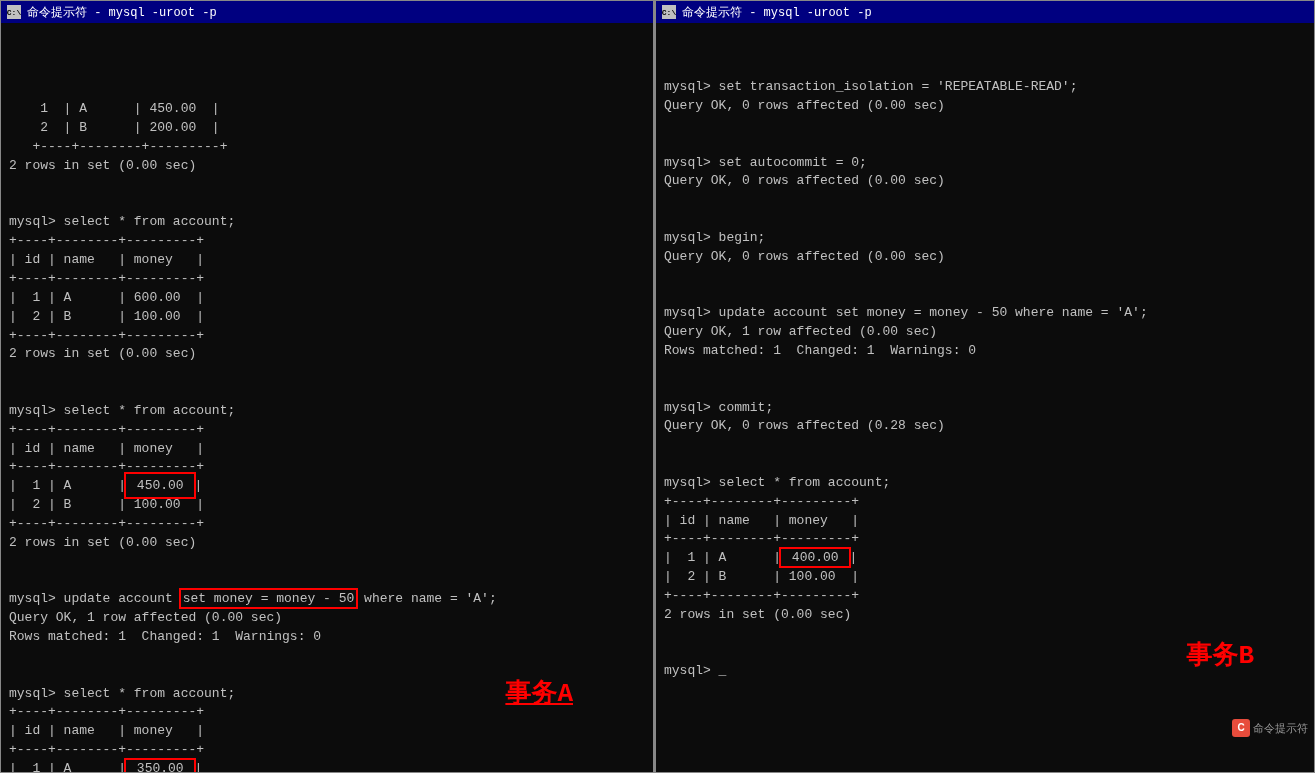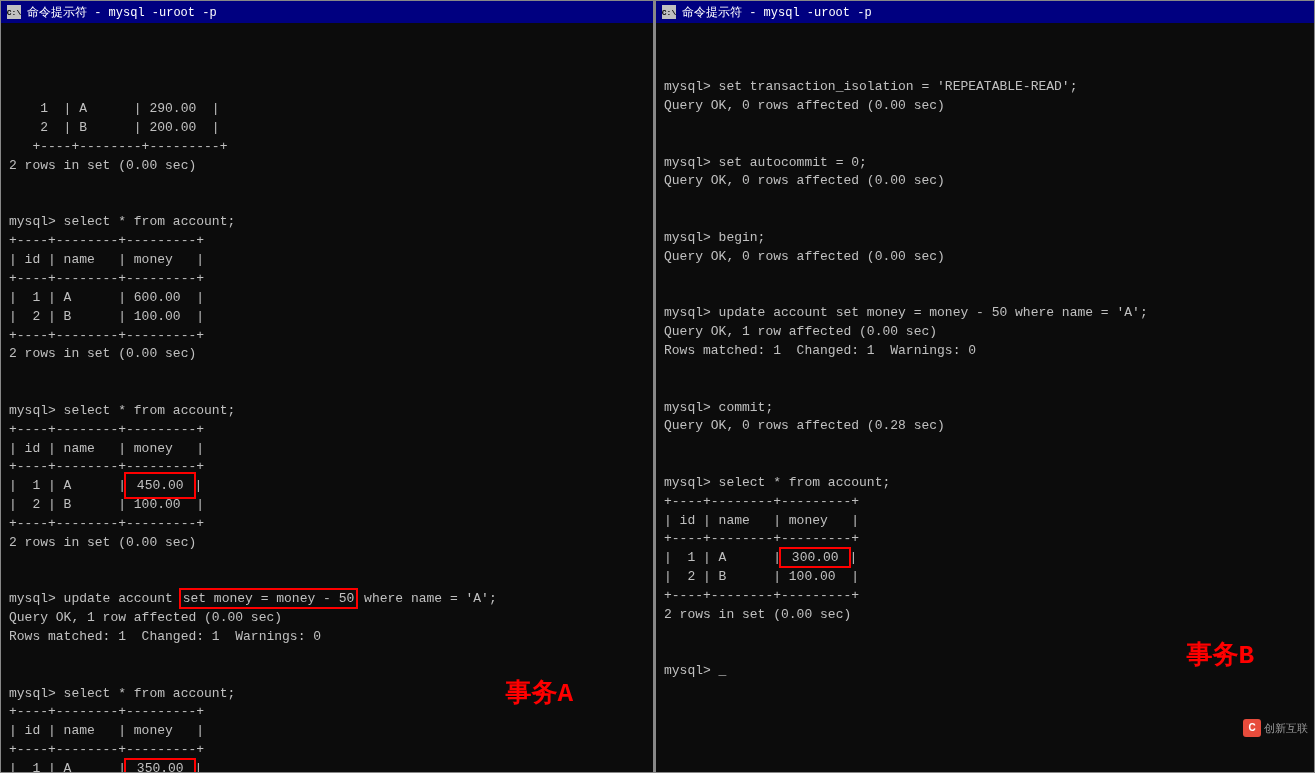--- a/index.html
+++ b/index.html
@@ -106,21 +106,21 @@
   <div class="terminal-window" style="width: 655px; flex: none; border-right: 2px solid #888;">
     <div class="terminal-titlebar">
       <div class="title-icon">
         <span style="font-size:8px;">C:\</span>
       </div>
       <span>命令提示符 - mysql -uroot -p</span>
     </div>
     <div class="terminal-body" style="padding: 4px 8px; position: relative;">
       
       <div style="line-height:1.45;">
-<span>    1  | A      | 290.00  |</span>
+<span>    1  | A      | 450.00  |</span>
 <span>    2  | B      | 200.00  |</span>
 <span>   +----+--------+---------+</span>
 <span>2 rows in set (0.00 sec)</span>
 <br>
 <span>mysql&gt; select * from account;</span>
 <span>+----+--------+---------+</span>
 <span>| id | name   | money   |</span>
 <span>+----+--------+---------+</span>
 <span>|  1 | A      | 600.00  |</span>
 <span>|  2 | B      | 100.00  |</span>
@@ -143,21 +143,21 @@
 <span>mysql&gt; select * from account;</span>
 <span>+----+--------+---------+</span>
 <span>| id | name   | money   |</span>
 <span>+----+--------+---------+</span>
 <span>|  1 | A      |<span style="outline: 2px solid red; padding: 1px 3px;"> 350.00 </span>|</span>
 
 
 
       </div>
       
-      <div class="label-text" style="bottom: 60px; right: 80px; font-size: 26px;">事务A</div>
+      <div class="label-text" style="bottom: 60px; right: 80px; font-size: 26px; text-decoration: underline;">事务A</div>
     </div>
   </div>
 
   <div class="terminal-window" style="flex: 1; position: relative;">
     <div class="terminal-titlebar">
       <div class="title-icon">
         <span style="font-size:8px;">C:\</span>
       </div>
       <span>命令提示符 - mysql -uroot -p</span>
     </div>
@@ -176,31 +176,31 @@
 <span>Query OK, 1 row affected (0.00 sec)</span>
 <span>Rows matched: 1  Changed: 1  Warnings: 0</span>
 <br>
 <span>mysql&gt; commit;</span>
 <span>Query OK, 0 rows affected (0.28 sec)</span>
 <br>
 <span>mysql&gt; select * from account;</span>
 <span>+----+--------+---------+</span>
 <span>| id | name   | money   |</span>
 <span>+----+--------+---------+</span>
-<span>|  1 | A      |<span style="outline: 2px solid red; padding: 1px 3px;"> 300.00 </span>|</span>
+<span>|  1 | A      |<span style="outline: 2px solid red; padding: 1px 3px;"> 400.00 </span>|</span>
 <span>|  2 | B      | 100.00  |</span>
 <span>+----+--------+---------+</span>
 <span>2 rows in set (0.00 sec)</span>
 <br>
 <span>mysql&gt; _</span>
       </div>
       
       <div class="label-text" style="bottom: 98px; right: 60px; font-size: 26px;">事务B</div>
       
       <div class="watermark">
         <div class="watermark-logo">
           <div class="watermark-icon">C</div>
-          <span>创新互联</span>
+          <span>命令提示符</span>
         </div>
       </div>
     </div>
   </div>
 </div>
 
 </body></html>

